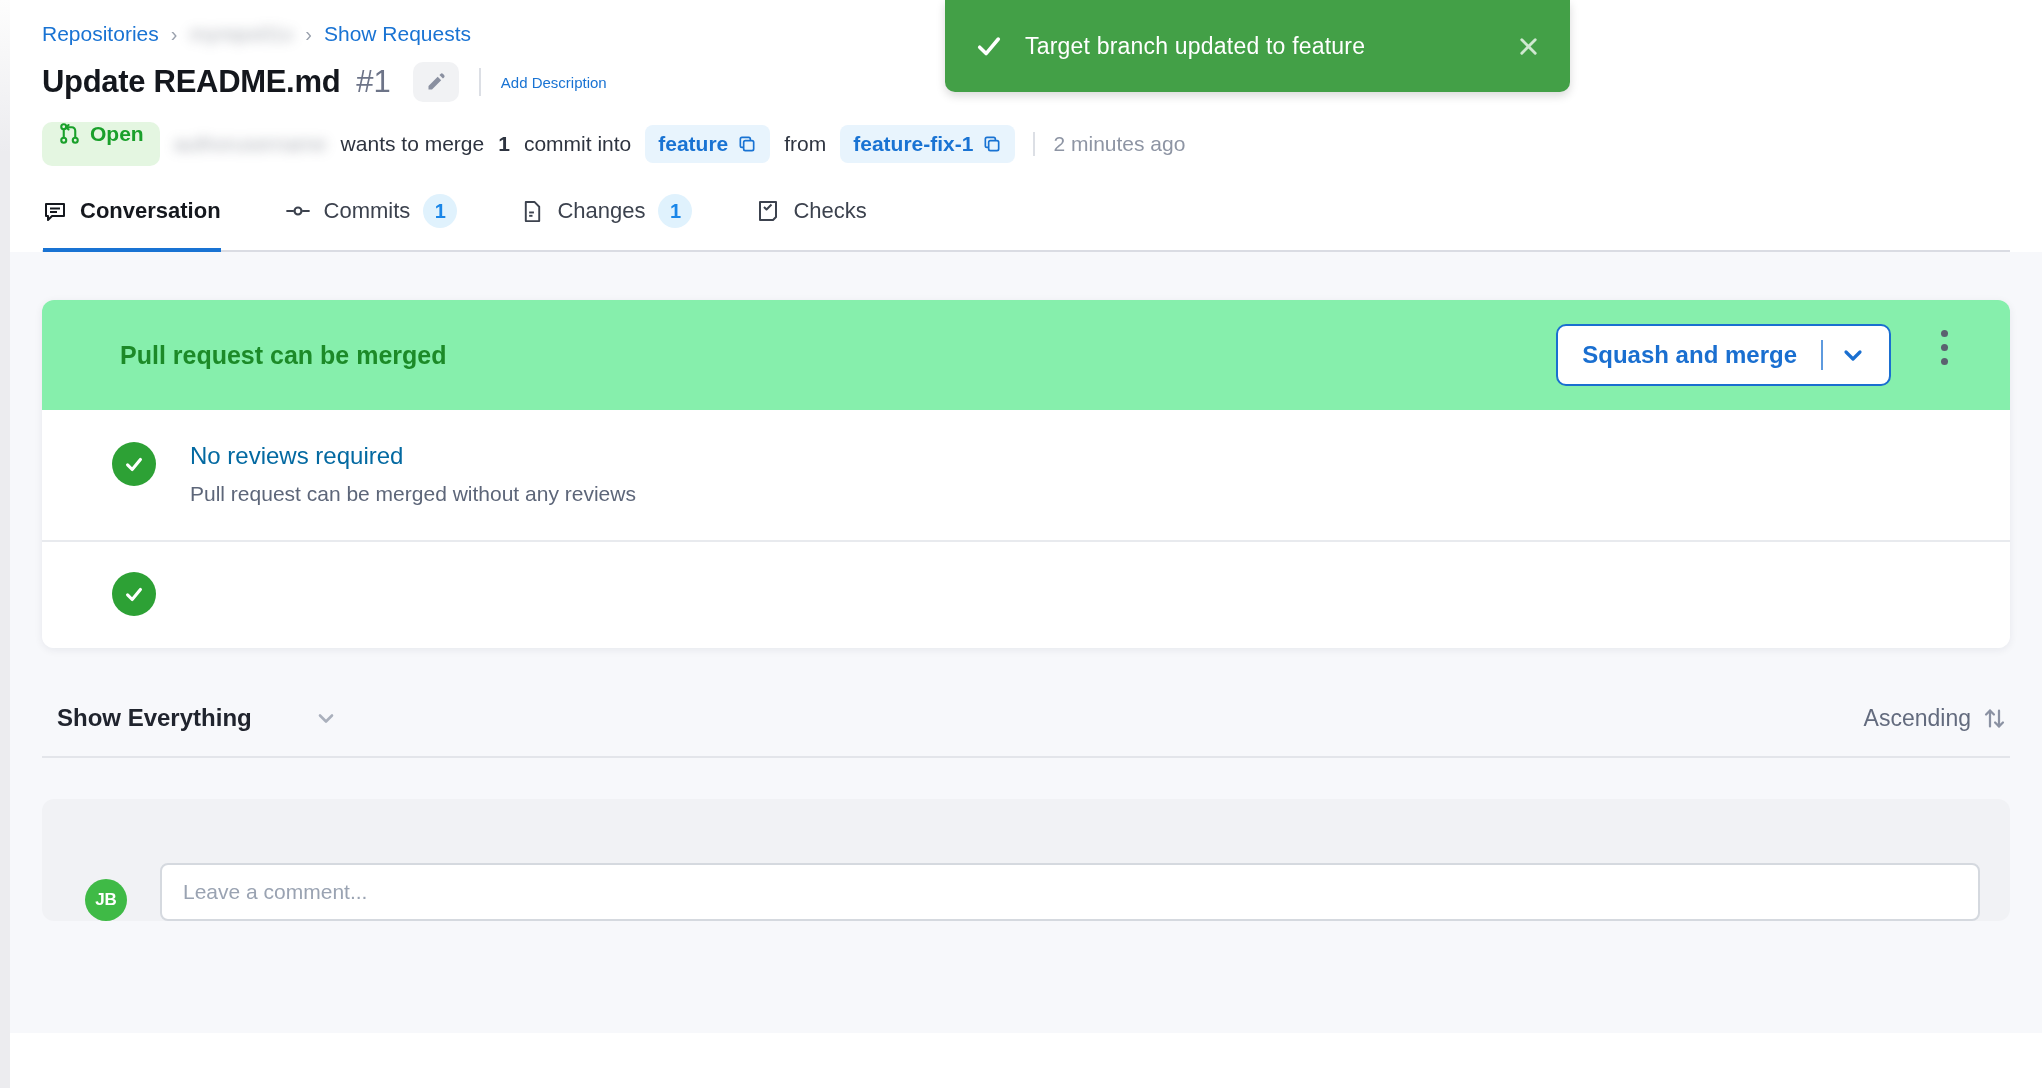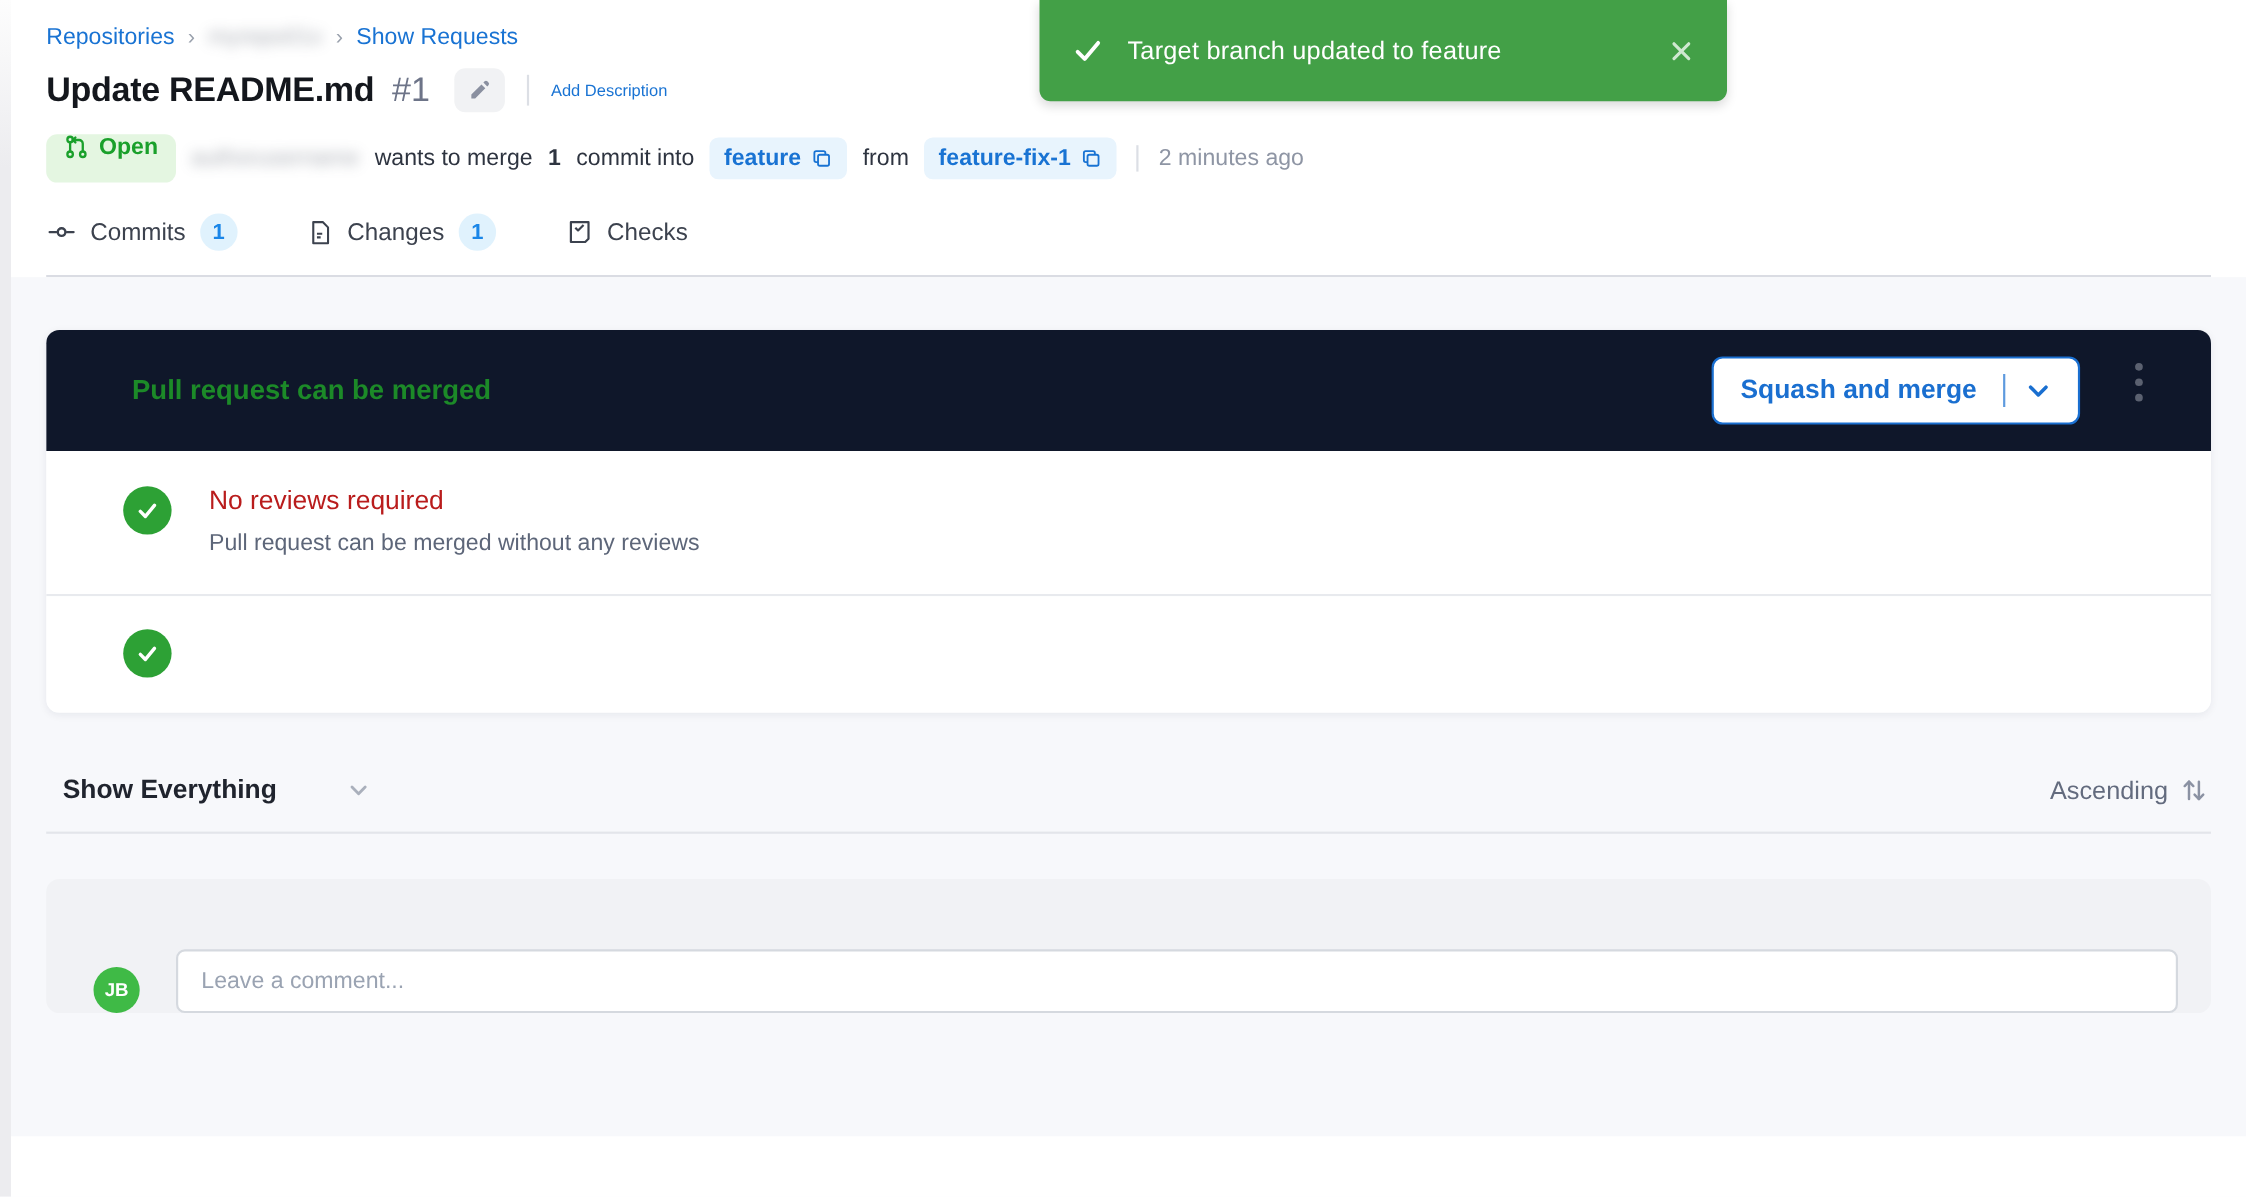--- a/index.html
+++ b/index.html
@@ -67,21 +67,21 @@
   .tab.active { color: #15181e; font-weight: 700; border-bottom-color: #1973d3; }
   .tab-badge {
     width: 34px; height: 34px; border-radius: 50%; background: #e0f2fd;
     color: #1a86e8; font-size: 20px; font-weight: 600;
     display: inline-flex; align-items: center; justify-content: center;
   }
   
   .content { background: #f7f8fb; height: 781px; padding: 48px 32px 0 42px; }
   .merge-card { border-radius: 12px; overflow: hidden; box-shadow: 0 2px 8px rgba(20,30,50,.07); }
   .merge-head {
-    background: #0f172a; height: 110px; display: flex; align-items: center;
+    background: #86efac; height: 110px; display: flex; align-items: center;
     padding: 0 56px 0 78px;
   }
   .merge-heading { font-size: 25px; font-weight: 700; color: #1c8a28; }
   .merge-actions { margin-left: auto; display: flex; gap: 44px; }
   .squash-btn {
     display: inline-flex; align-items: center; height: 62px; padding: 0 24px;
     background: #fff; border: 2.5px solid #1a6fd0; border-radius: 10px;
     color: #1a6fd0; font-size: 24px; font-weight: 700; cursor: pointer;
     font-family: inherit;
   }
@@ -89,21 +89,21 @@
   .kebab { display: flex; flex-direction: column; gap: 7px; cursor: pointer; padding: 6px; }
   .kebab span { width: 7px; height: 7px; border-radius: 50%; background: #5b6170; }
   .check-row { background: #fff; display: flex; padding: 0 40px 0 70px; }
   .check-row.first { border-bottom: 2px solid #e8eaee; padding-top: 32px; padding-bottom: 34px; }
   .check-row.second { align-items: center; padding-top: 30px; padding-bottom: 32px; }
   .check-circle {
     width: 44px; height: 44px; min-width: 44px; border-radius: 50%;
     background: #2da135; display: flex; align-items: center; justify-content: center;
   }
   .check-texts { margin-left: 34px; display: flex; flex-direction: column; gap: 12px; }
-  .check-title { font-size: 24px; color: #b91c1c; }
+  .check-title { font-size: 24px; color: #0369a1; }
   .check-sub { font-size: 21px; color: #5d6679; }
   .check-green { margin-left: 34px; font-size: 24px; color: #1f9330; }
   
   .controls { display: flex; margin-top: 56px; padding: 0 2px 0 15px; }
   .filter { display: inline-flex; align-items: center; gap: 62px; cursor: pointer; }
   .filter-label { font-size: 24px; font-weight: 700; color: #20242e; }
   .sort { margin-left: auto; display: inline-flex; align-items: center; gap: 10px; cursor: pointer; }
   .sort-label { font-size: 23px; color: #636b7e; }
   .rule { border: none; border-top: 2px solid #e3e5ea; margin-top: 24px; }
   
@@ -201,20 +201,30 @@
             <rect x="8" y="8" width="12" height="12" rx="2"></rect>
             <path d="M16 8V6a2 2 0 0 0-2-2H6a2 2 0 0 0-2 2v8a2 2 0 0 0 2 2h2"></path>
           </svg>
       </span>
     </span>
     <span class="meta-div"></span>
     <span class="timestamp">2 minutes ago</span>
   </div>
 
   <div class="tabbar">
+    <span class="tab active">
+      <span style="display:flex;">
+        <svg width="24" height="24" viewBox="0 0 24 24" fill="none" stroke="#15181e" stroke-width="2" stroke-linejoin="round">
+            <path d="M3 5h18v12H9l-4 4v-4H3z"></path>
+            <line x1="7" y1="9.5" x2="17" y2="9.5"></line>
+            <line x1="7" y1="13" x2="14" y2="13"></line>
+          </svg>
+      </span>
+      <span>Conversation</span>
+    </span>
     <span class="tab">
       <span style="display:flex;">
         <svg width="26" height="26" viewBox="0 0 24 24" fill="none" stroke="#3c424e" stroke-width="2" stroke-linecap="round">
             <circle cx="12" cy="12" r="3.2"></circle>
             <line x1="2" y1="12" x2="7.5" y2="12"></line>
             <line x1="16.5" y1="12" x2="22" y2="12"></line>
           </svg>
       </span>
       <span>Commits</span>
       <span class="tab-badge">1</span>

